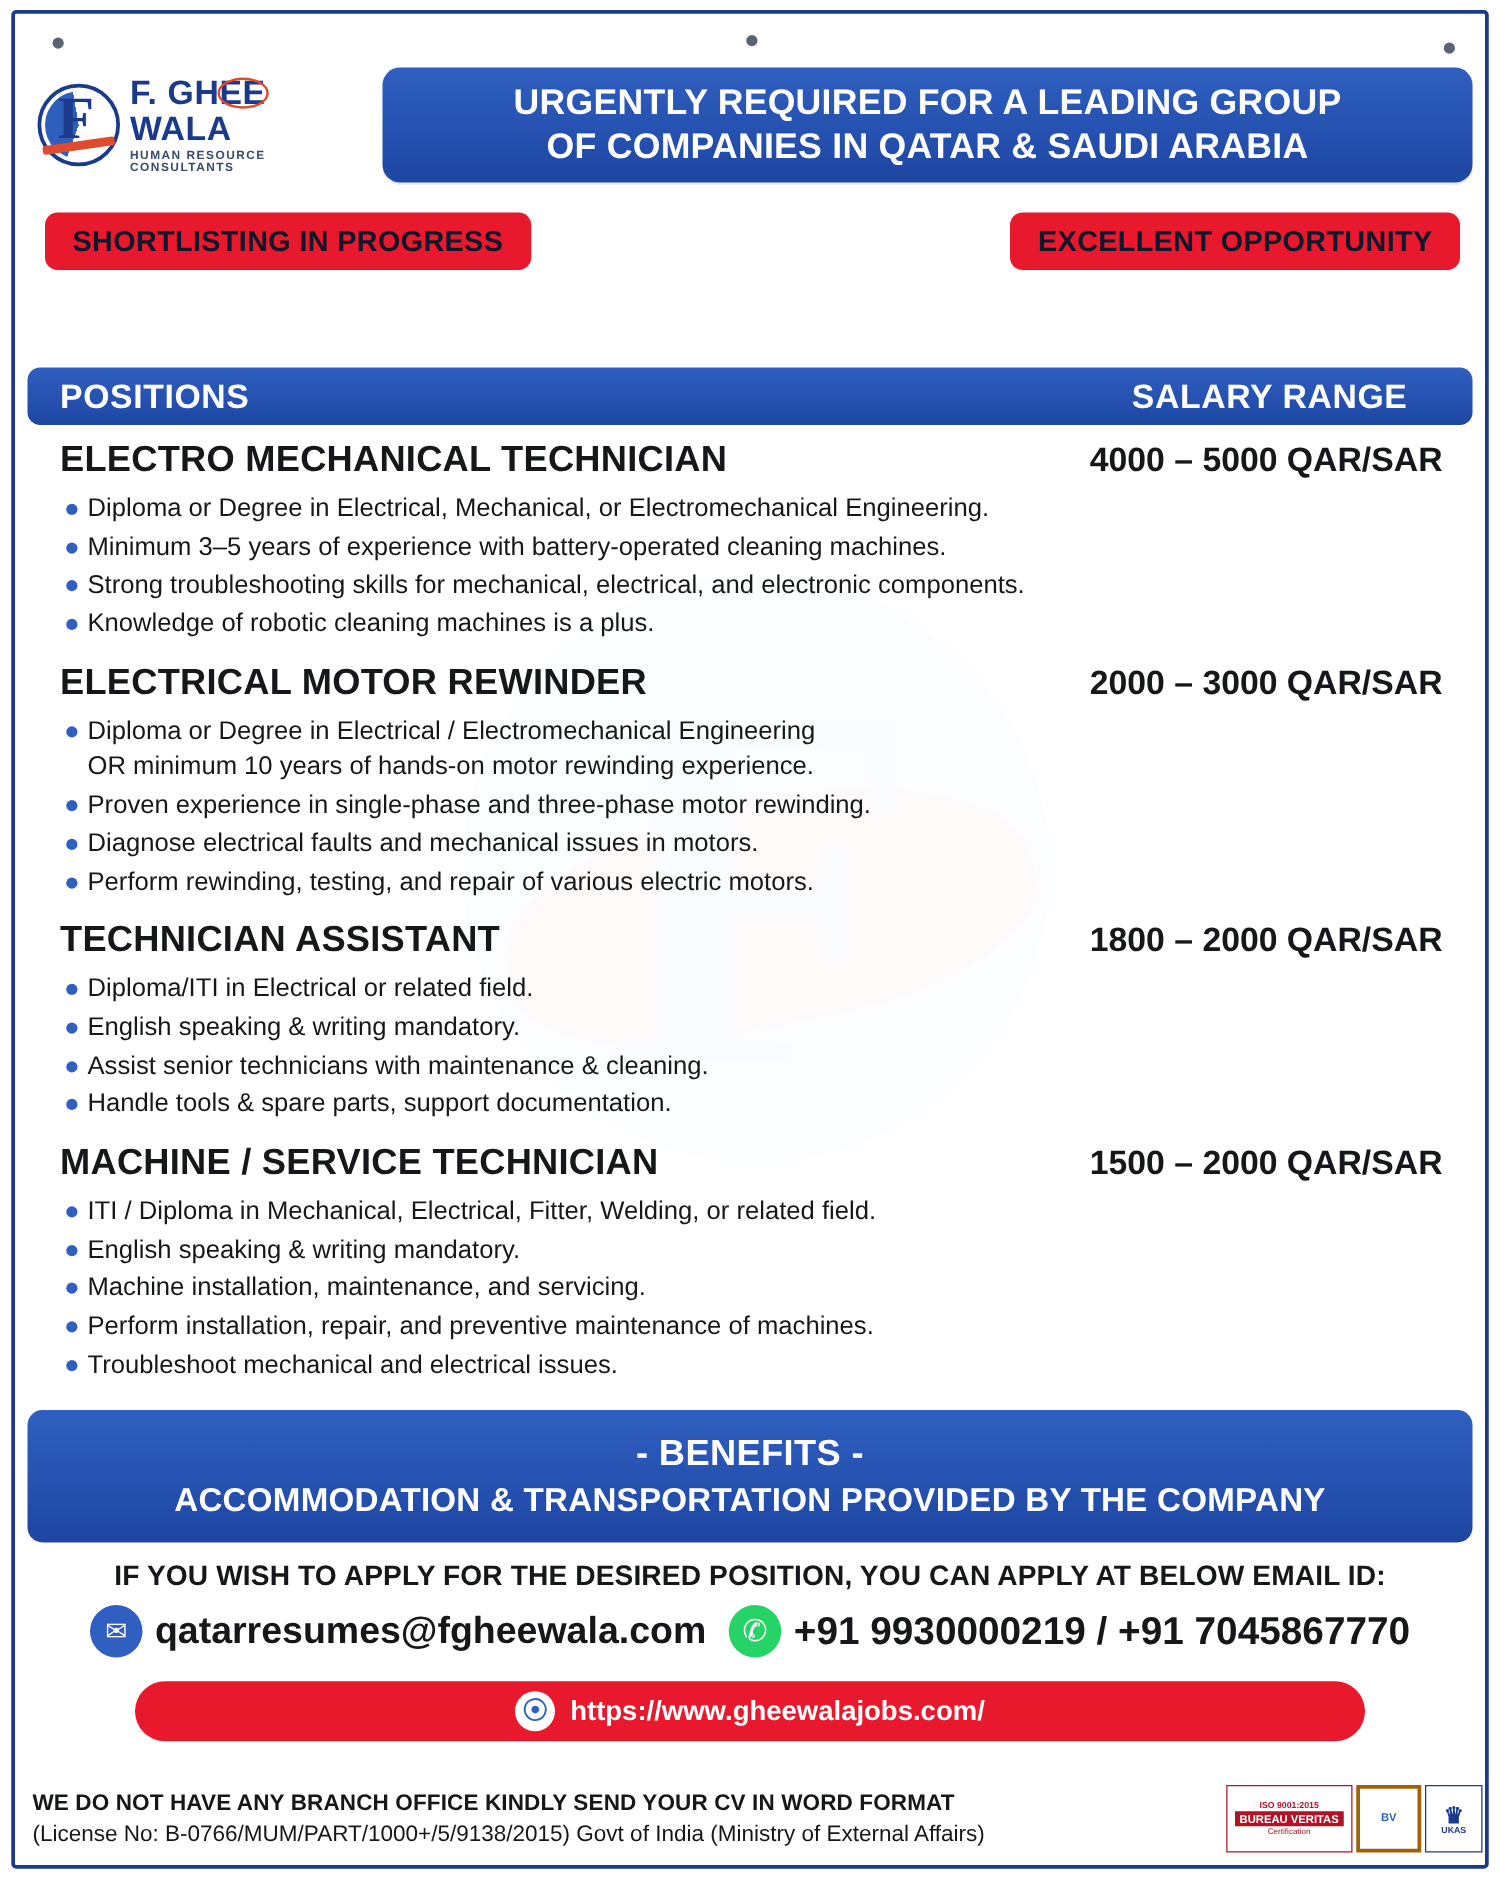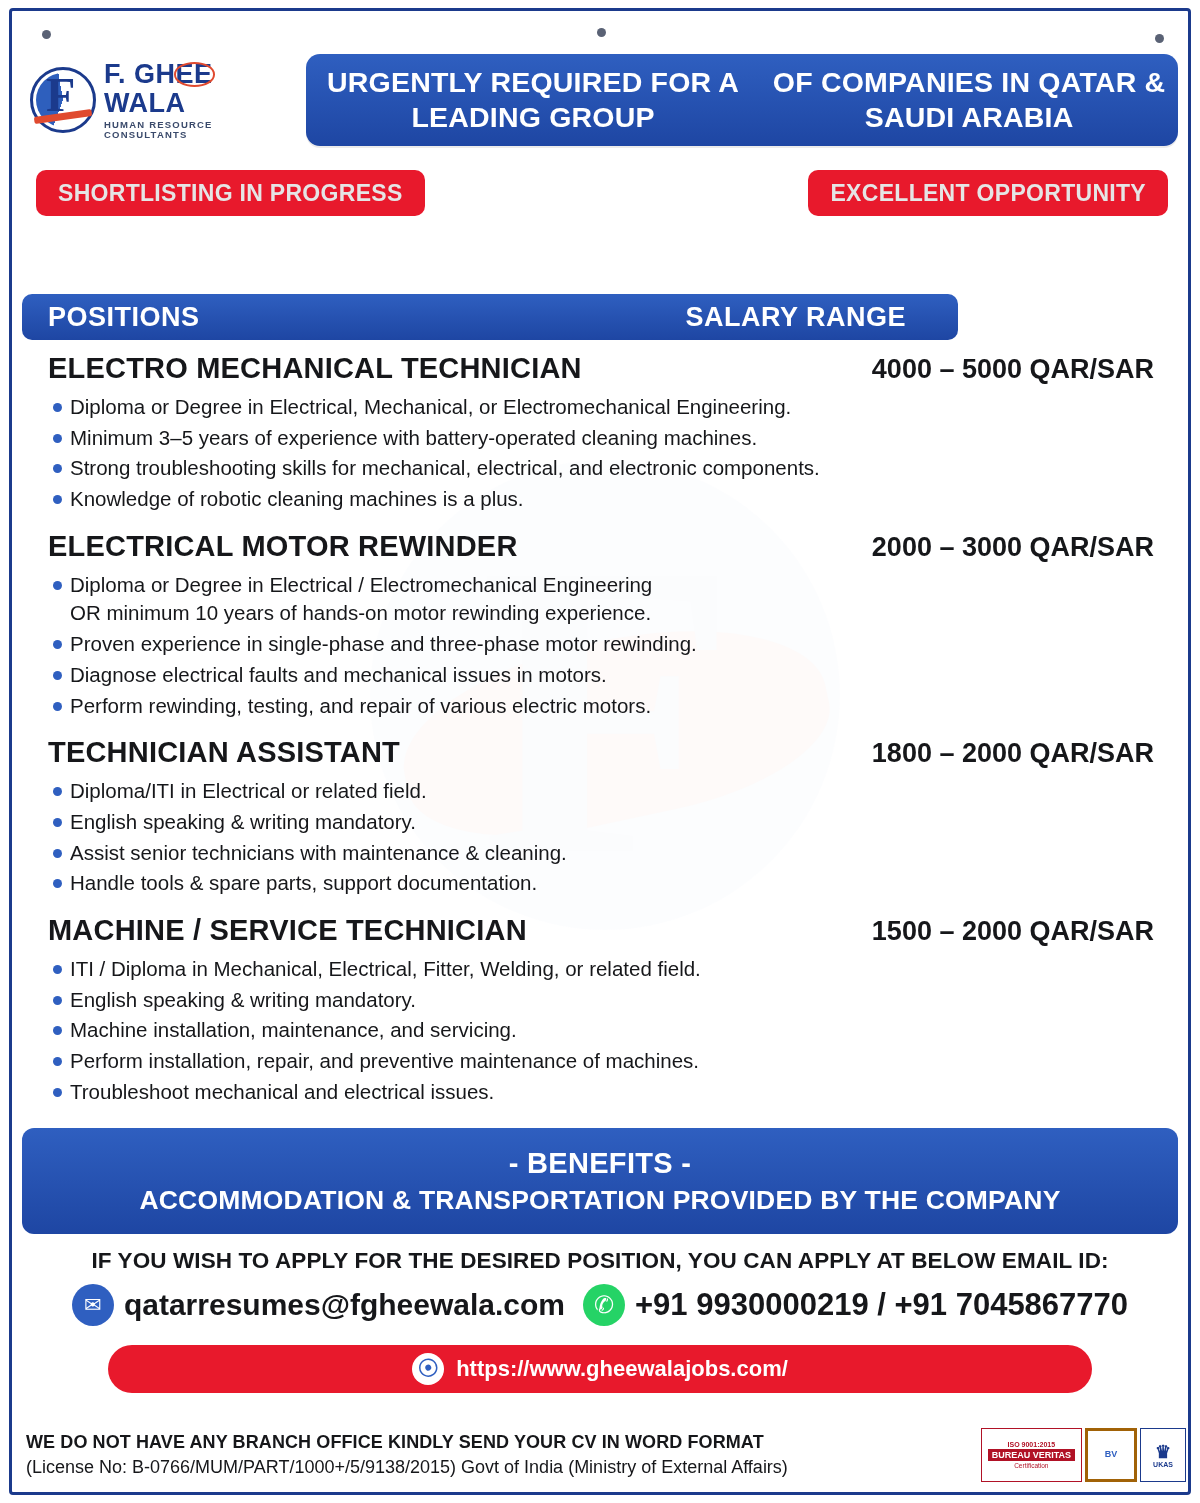--- a/index.html
+++ b/index.html
@@ -100,48 +100,48 @@
     border: 2px solid #e04a2f; border-radius: 50%;
   }
   .logo-sub {
     font-size: 9.5px; font-weight: bold; color: #3a4a6b; letter-spacing: 1.2px;
     margin-top: 3px;
   }
   .header-banner {
     flex: 1; height: 92px; margin-left: 22px;
     background: linear-gradient(180deg, #2f5fc0 0%, #1e46a3 100%);
     border-radius: 14px;
-    display: flex; flex-direction: row; align-items: center; justify-content: center;
+    display: flex; flex-direction: column; align-items: center; justify-content: center;
     color: #fff; text-align: center;
     box-shadow: 0 2px 0 rgba(0,0,0,0.08);
   }
   .header-banner div {
     font-size: 28.5px; font-weight: bold; letter-spacing: 0.2px; line-height: 1.22;
   }
 
   
   .badge {
     position: absolute; height: 46px;
-    background: #e8192c; color: #e5e5e5; border-radius: 10px;
+    background: #e8192c; color: #0f172a; border-radius: 10px;
     display: flex; align-items: center; justify-content: center;
     font-size: 23px; font-weight: bold; letter-spacing: 0.3px;
     padding: 0 22px;
   }
   .badge-left { left: 36px; top: 170px; }
   .badge-right { right: 32px; top: 170px; }
 
   .interview-line {
     position: absolute; left: 0; top: 236px; width: 1200px;
     text-align: center; color: #e8192c; font-size: 27px; font-weight: bold;
     letter-spacing: 0.1px;
   }
 
   
   .pos-bar {
-    position: absolute; left: 22px; top: 294px; width: 936px; height: 46px;
+    position: absolute; left: 22px; top: 294px; width: 1156px; height: 46px;
     background: linear-gradient(180deg, #2f5fc0 0%, #1e46a3 100%);
     border-radius: 10px; color: #fff;
     display: flex; align-items: center;
   }
   .pos-bar .lbl-positions {
     font-size: 27px; font-weight: bold; margin-left: 26px; letter-spacing: 0.5px;
   }
   .pos-bar .lbl-salary {
     font-size: 27px; font-weight: bold; margin-left: auto; margin-right: 52px;
     letter-spacing: 0.5px;

